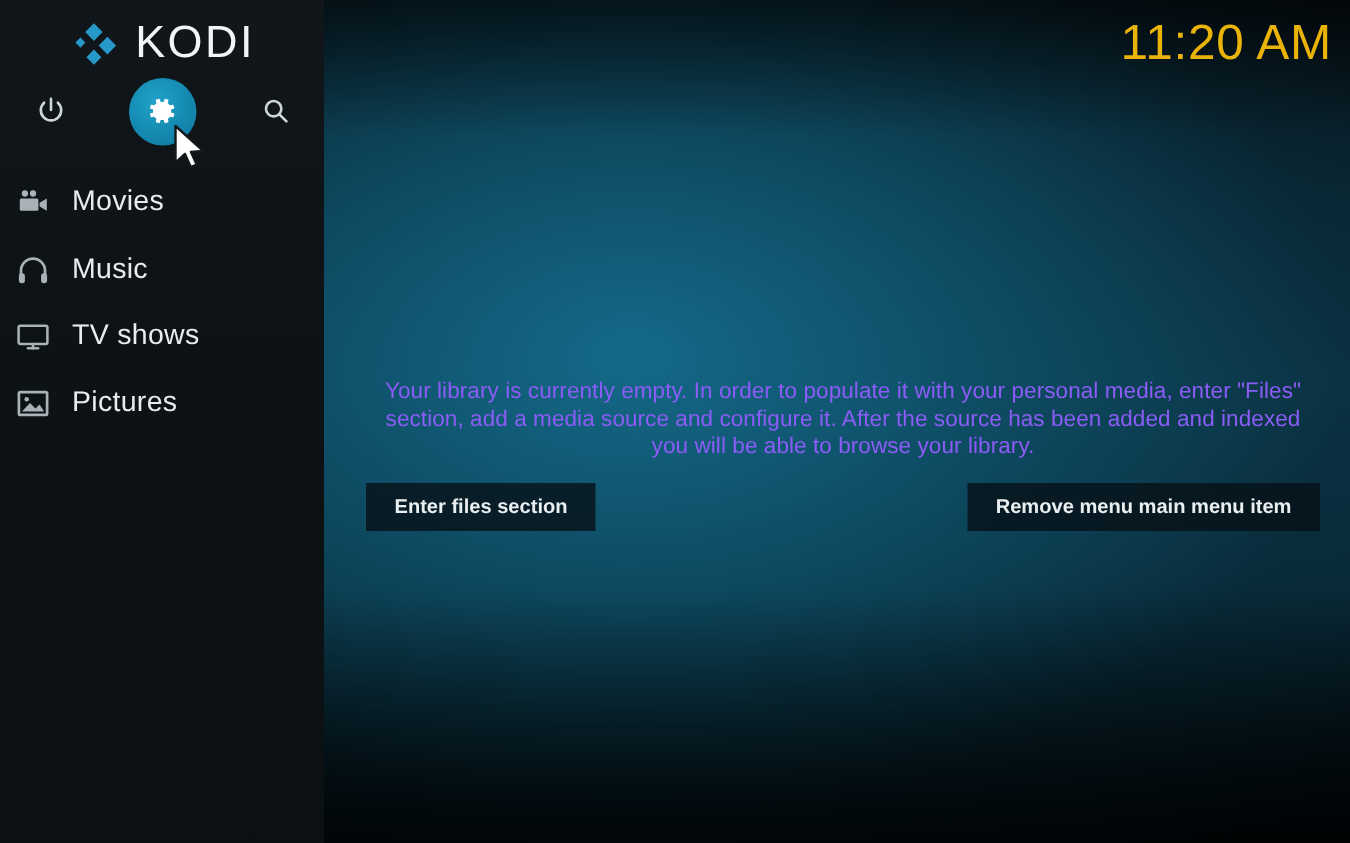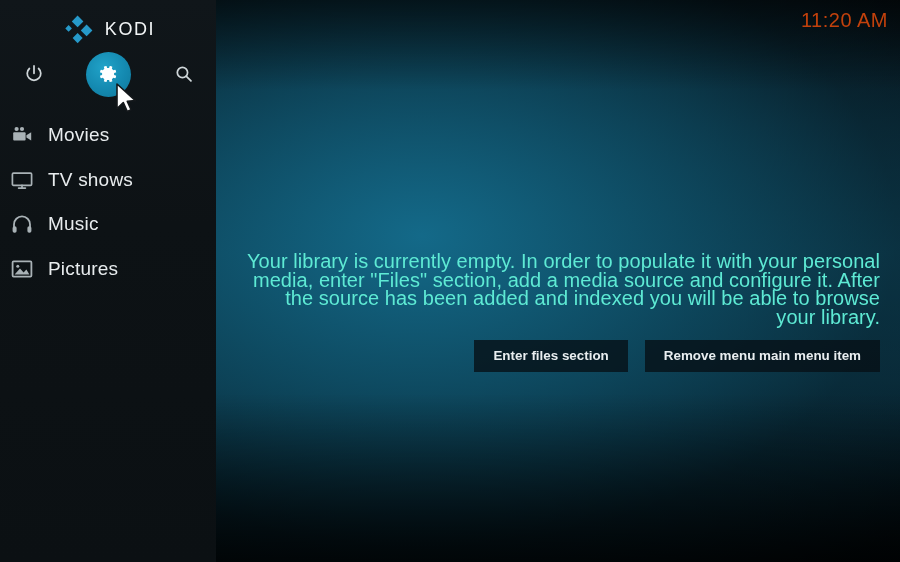--- a/index.html
+++ b/index.html
@@ -58,21 +58,21 @@
     justify-content: center;
   }
   .logo-mark {
     width: 34px;
     height: 30px;
     position: relative;
     margin-right: 10px;
   }
   .logo-text {
     color: #f2f5f6;
-    font-size: 18px;
+    font-size: 30px;
     letter-spacing: 1.6px;
     font-weight: 400;
   }
 
   .top-icons {
     position: absolute;
     top: 57px;
     left: 0;
     width: 216px;
     height: 38px;
@@ -127,46 +127,45 @@
     font-size: 19px;
     font-weight: 400;
     letter-spacing: 0.2px;
   }
 
   
   #clock {
     position: absolute;
     right: 12px;
     top: 9px;
-    color: #c2410c;
-    font-size: 20px;
+    color: #eab308;
+    font-size: 33px;
     letter-spacing: 0.5px;
     z-index: 6;
   }
 
   
   #empty-panel {
     position: absolute;
     left: 244px;
     top: 252px;
     width: 636px;
     text-align: center;
     z-index: 6;
   }
   #empty-message {
-    color: #5eead4;
-    font-size: 20px;
+    color: #8b5cf6;
+    font-size: 15px;
     line-height: 18.5px;
     margin: 0 0 14px 0;
     letter-spacing: 0.05px;
-    text-align: right;
   }
   .btn-row {
     display: flex;
-    justify-content: flex-end;
+    justify-content: space-between;
     gap: 17px;
   }
   .kbtn {
     background: rgba(6,16,22,0.80);
     color: #e9eef0;
     font-size: 13.4px;
     font-weight: bold;
     border: none;
     padding: 0 19px;
     height: 32px;
@@ -251,38 +250,38 @@
             <circle cx="12.0" cy="6.0" r="2.1"></circle>
             <rect x="3.2" y="9.3" width="12.4" height="8.2" rx="1"></rect>
             <path d="M16.4 12.2 L21.2 9.3 L21.2 17.5 L16.4 14.6 Z"></path>
           </svg>
         </span>
         <span class="menu-label">Movies</span>
       </div>
 
       <div class="menu-item">
         <span class="menu-icon">
+          <svg width="24" height="24" viewBox="0 0 24 24" fill="none" stroke="#a9b2b6" stroke-width="1.8">
+            <path d="M4.0 15.6 V12.4 A8.0 8.0 0 0 1 20.0 12.4 V15.6" stroke-linecap="round"></path>
+            <rect x="2.6" y="14.2" width="4.0" height="6.6" rx="1.8" fill="#a9b2b6" stroke="none"></rect>
+            <rect x="17.4" y="14.2" width="4.0" height="6.6" rx="1.8" fill="#a9b2b6" stroke="none"></rect>
+          </svg>
+        </span>
+        <span class="menu-label">Music</span>
+      </div>
+
+      <div class="menu-item">
+        <span class="menu-icon">
           <svg width="24" height="24" viewBox="0 0 24 24" fill="none" stroke="#a9b2b6" stroke-width="1.7">
             <rect x="2.4" y="5.2" width="19.2" height="12.1" rx="1.1"></rect>
             <path d="M8.6 20.1 H15.4" stroke-linecap="round"></path>
             <path d="M12 17.3 V20.1" stroke-linecap="round"></path>
           </svg>
         </span>
         <span class="menu-label">TV shows</span>
-      </div>
-
-      <div class="menu-item">
-        <span class="menu-icon">
-          <svg width="24" height="24" viewBox="0 0 24 24" fill="none" stroke="#a9b2b6" stroke-width="1.8">
-            <path d="M4.0 15.6 V12.4 A8.0 8.0 0 0 1 20.0 12.4 V15.6" stroke-linecap="round"></path>
-            <rect x="2.6" y="14.2" width="4.0" height="6.6" rx="1.8" fill="#a9b2b6" stroke="none"></rect>
-            <rect x="17.4" y="14.2" width="4.0" height="6.6" rx="1.8" fill="#a9b2b6" stroke="none"></rect>
-          </svg>
-        </span>
-        <span class="menu-label">Music</span>
       </div>
 
 
 
 
       <div class="menu-item">
         <span class="menu-icon">
           <svg width="24" height="24" viewBox="0 0 24 24">
             <rect x="2.6" y="4.4" width="18.8" height="15.2" rx="1" fill="none" stroke="#a9b2b6" stroke-width="1.8"></rect>
             <circle cx="7.8" cy="9.2" r="1.5" fill="#a9b2b6"></circle>

